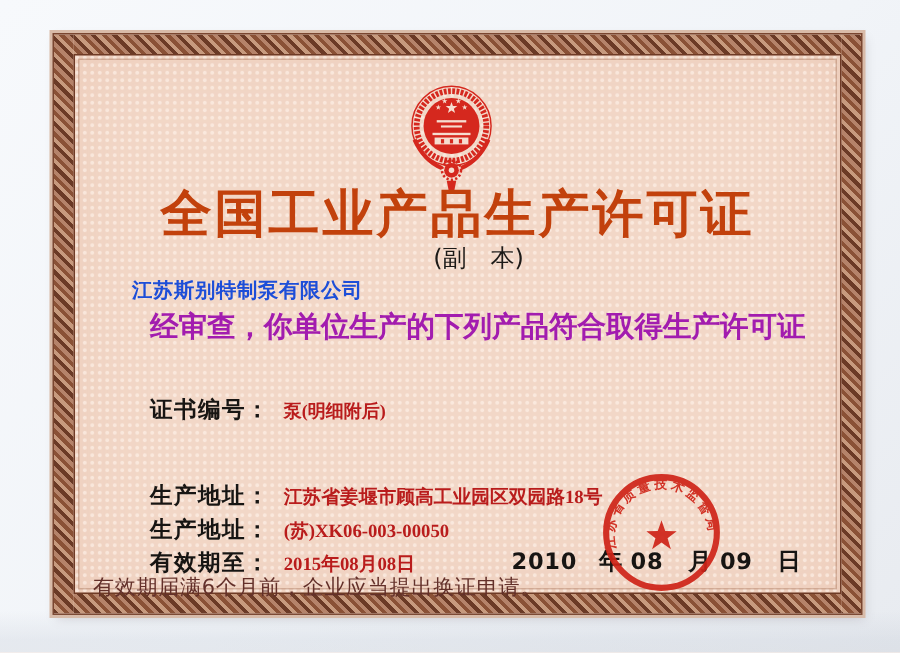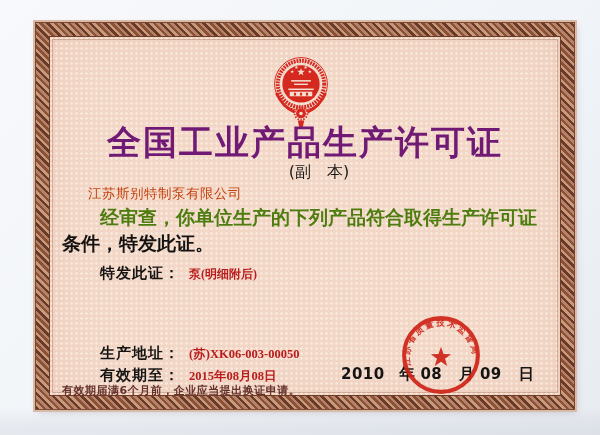--- a/index.html
+++ b/index.html
@@ -41,53 +41,53 @@
   }
   .frame-outer-line { position:absolute; inset:-1px; border:1px solid #7a4630; pointer-events:none; }
   .inner-line  { position:absolute; inset:13px; border:1px solid #6f3b26; pointer-events:none; }
   .inner-line2 { position:absolute; inset:16px; border:1px solid rgba(150,92,64,.35); pointer-events:none; }
 
   .emblem { position:absolute; left:229px; top:30px; width:72px; height:76px; }
 
   .title {
     position:absolute; left:0; right:0; top:97px;
     text-align:center; font-size:34px; font-weight:700;
-    letter-spacing:2px; color:#701a75; white-space:nowrap;
+    letter-spacing:2px; color:#c2410c; white-space:nowrap;
   }
   .subtitle {
     position:absolute; left:0; right:0; top:139px;
     text-align:center; font-size:16px; font-weight:500; color:#1c1a18;padding-left:28px;
   }
   .company {
     position:absolute; left:52px; top:162px;
-    font-size:13.5px; font-weight:400; color:#c2410c; letter-spacing:.5px;
+    font-size:13.5px; font-weight:700; color:#1d4ed8; letter-spacing:.5px;
   }
   .body1 {
     position:absolute; left:64px; top:182px;
-    font-size:19px; font-weight:700; color:#4d7c0f; white-space:nowrap;
+    font-size:19px; font-weight:700; color:#a21caf; white-space:nowrap;
   }
   .body2 {
     position:absolute; left:26px; top:208px;
     font-size:19px; font-weight:700; color:#151311; white-space:nowrap;
   }
   .field { position:absolute; left:64px; white-space:nowrap; }
   .f1 { top:240px; } .f2 { top:274px; } .f3 { top:297px; } .f4 { top:320px; } .f5 { top:342px; }
   .flabel { font-size:15px; font-weight:700; color:#171513; letter-spacing:1px; }
   .fvalue { font-size:12.5px; font-weight:700; color:#b91c1c; margin-left:4px;font-family:Liberation Serif, serif; }
   .f1 .fvalue { font-size:12px; }
 
   .date-row { position:absolute; left:305px; top:341px; white-space:nowrap; font-weight:700; color:#171513; }
   .date-row span { display:inline-block; }
   .dnum  { font-size:15px; letter-spacing:.5px; }
   .dchar { font-size:15.5px; }
   .gap1 { margin-left:9px; } .gap2 { } .gap3 { margin-left:11px; }
 
   .note {
     position:absolute; left:26px; top:360px;
-    font-size:11px; font-weight:700; color:#63302a; letter-spacing:.5px;
+    font-size:14px; font-weight:400; color:#63302a; letter-spacing:.5px;
   }
 
   .seal { position:absolute; left:364px; top:291px; width:82px; height:82px; opacity:.92; }
 </style>
 </head>
 <body>
 
 <div class="scan">
   <div class="certificate">
     <div class="cert-texture"></div>
@@ -120,25 +120,28 @@
       <circle cx="50" cy="86" r="9" fill="none" stroke="#d5281e" stroke-width="2.4" stroke-dasharray="2.1 2.1"></circle>
       <circle cx="50" cy="86" r="7" fill="#d5281e"></circle>
       <circle cx="50" cy="86" r="2.6" fill="#f6ddd0"></circle>
       <path d="M45.5,96 h9 l-2,10 h-5 z" fill="#d5281e"></path>
     </svg>
 
     <h1 class="title">全国工业产品生产许可证</h1>
     <div class="subtitle">(副　本)</div>
     <div class="company">江苏斯别特制泵有限公司</div>
     <div class="body1">经审查，你单位生产的下列产品符合取得生产许可证</div>
-    <div class="body2">条件，特发此证。</div>
 
     <div class="field f1">
-      <span class="flabel">特发此证：</span>
+      <span class="flabel">证书编号：</span>
       <span class="fvalue">泵(明细附后)</span>
+    </div>
+    <div class="field f3">
+      <span class="flabel">生产地址：</span>
+      <span class="fvalue">江苏省姜堰市顾高工业园区双园路18号</span>
     </div>
     <div class="field f4">
       <span class="flabel">生产地址：</span>
       <span class="fvalue">(苏)XK06-003-00050</span>
     </div>
     <div class="field f5">
       <span class="flabel">有效期至：</span>
       <span class="fvalue">2015年08月08日</span>
     </div>
 

